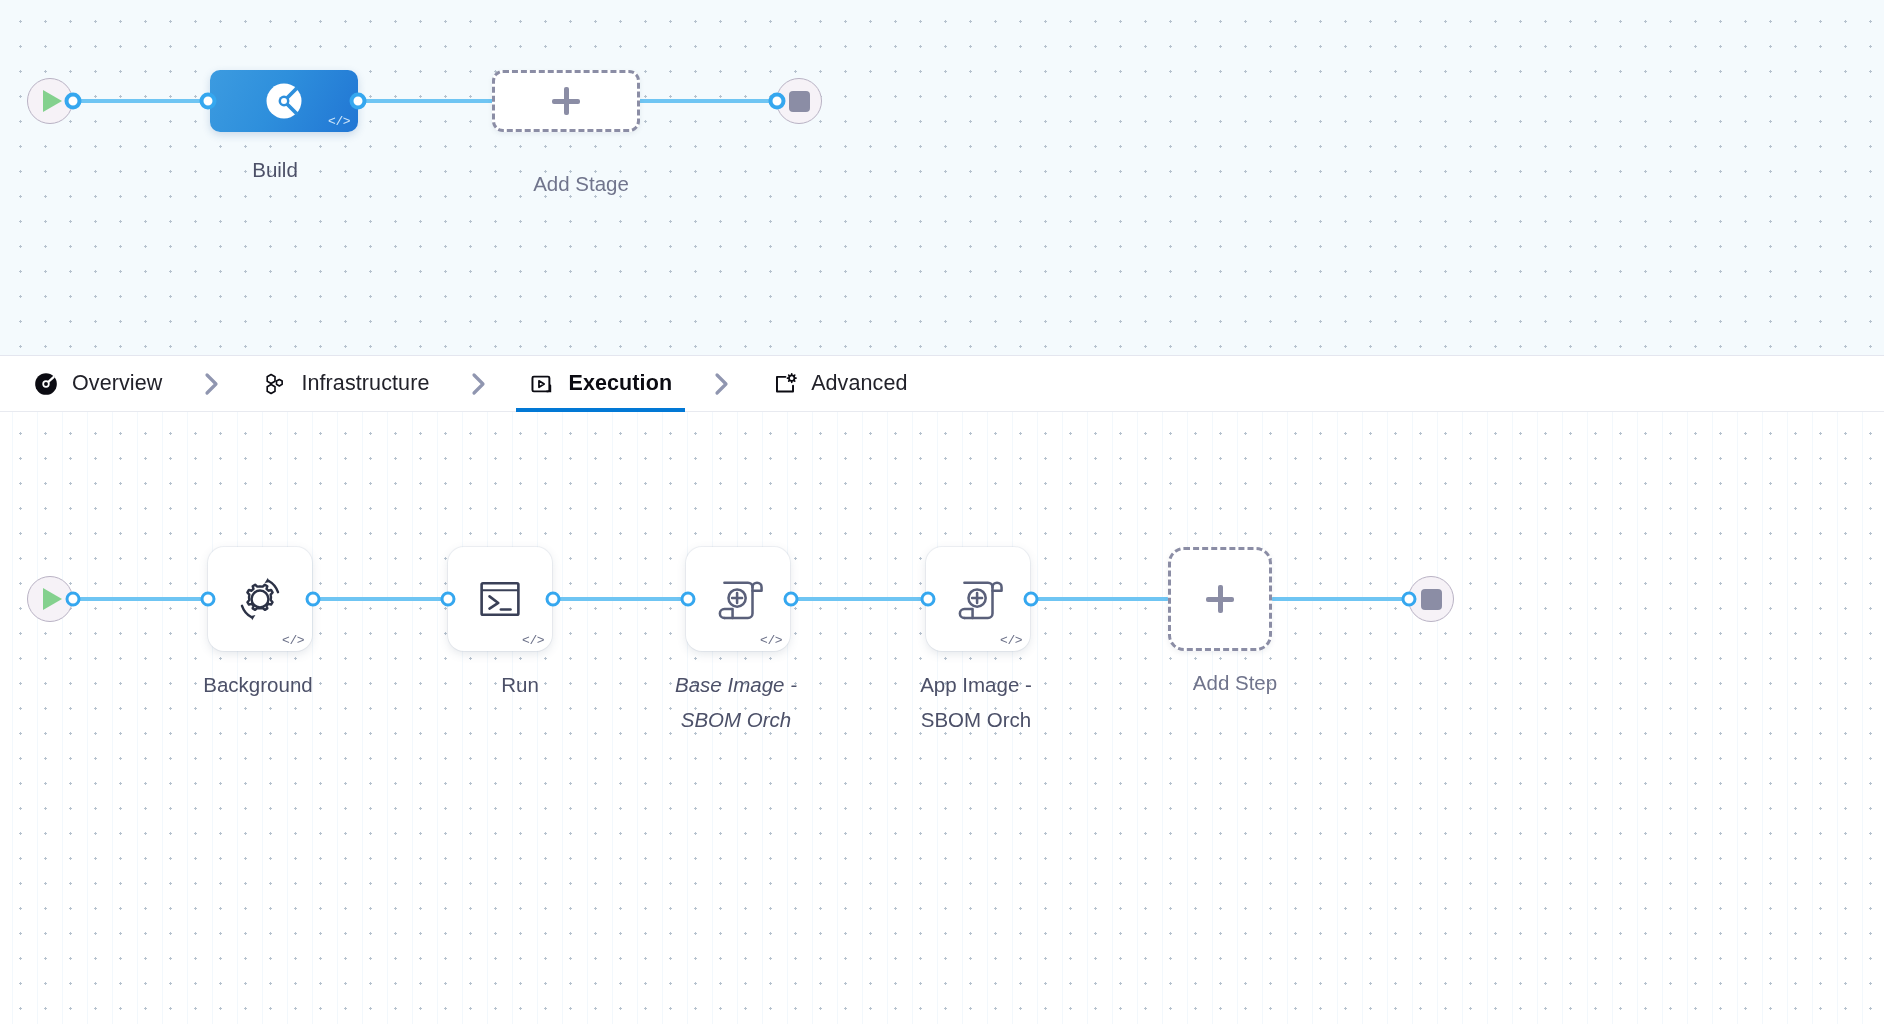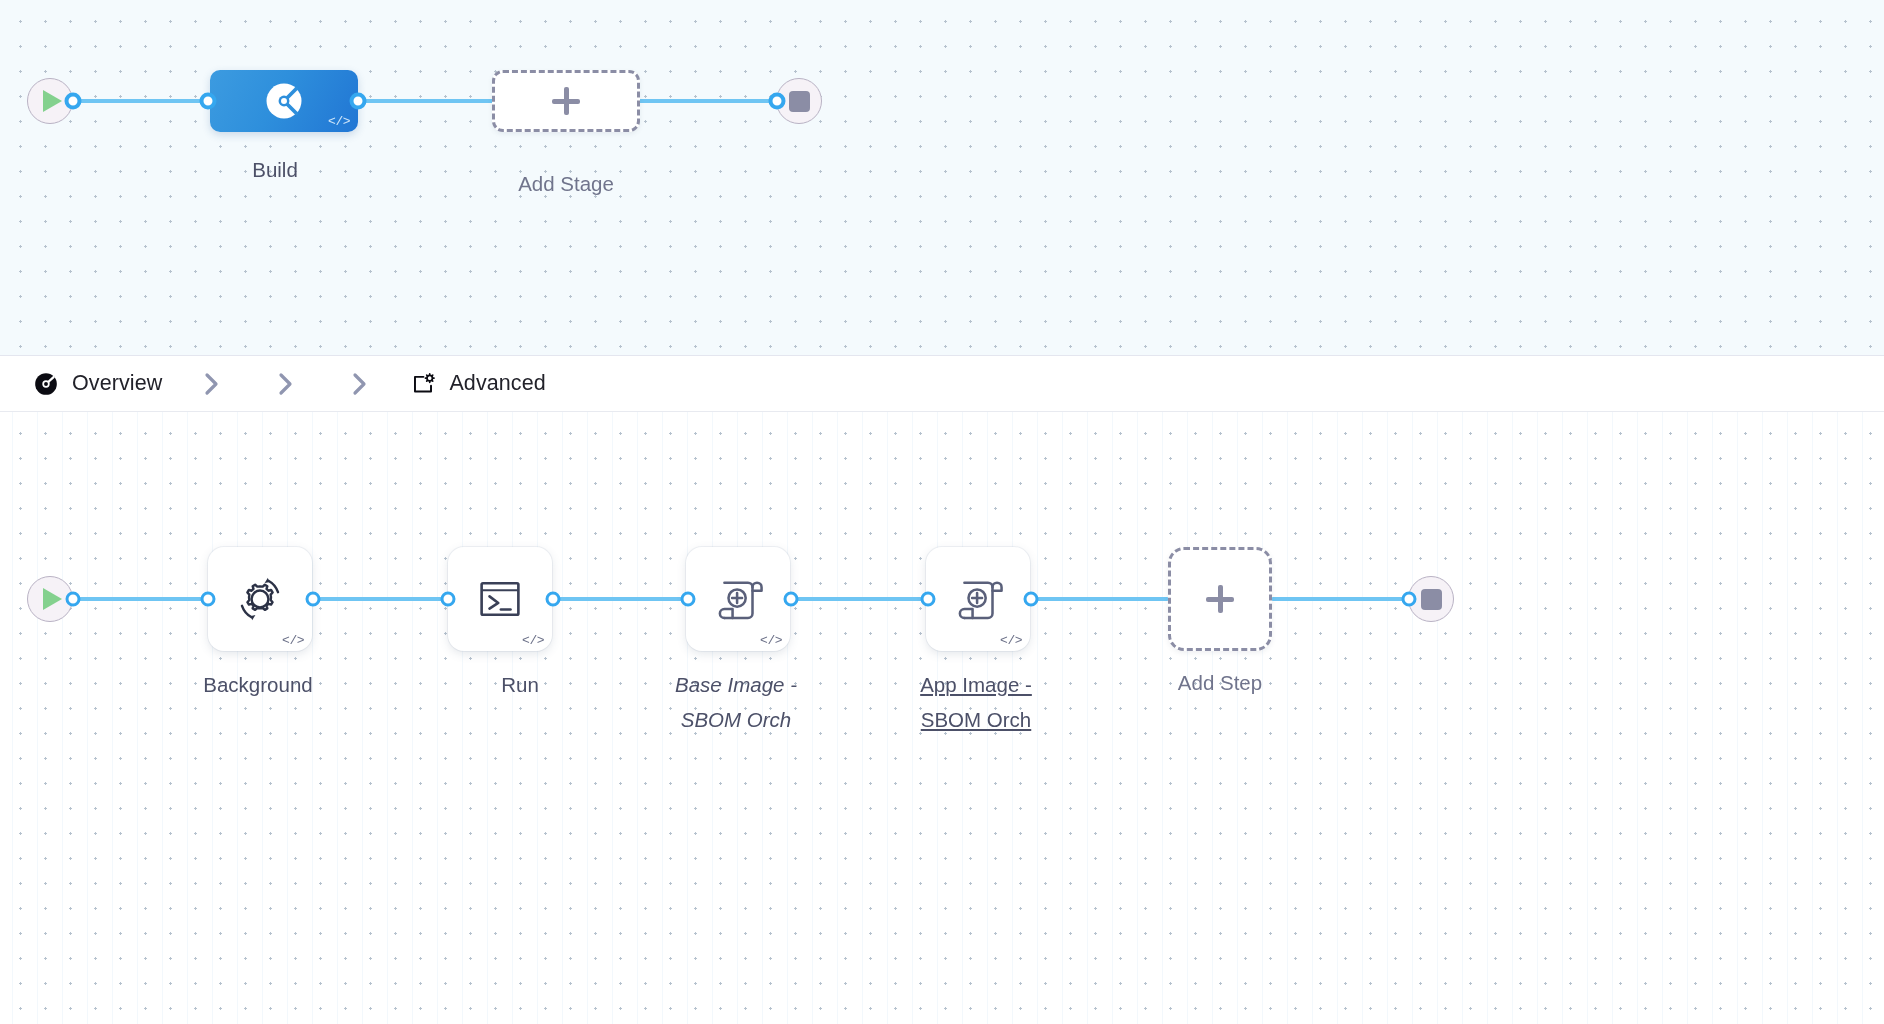--- a/index.html
+++ b/index.html
@@ -141,21 +141,21 @@
     font-size: 13px; color: #6b7088; letter-spacing: -.5px;
     line-height: 1;
   }
 
   
   .caption {
     position: absolute; transform: translateX(-50%);
     text-align: center; font-size: 20.5px; color: #4c5068;
     line-height: 35px; white-space: pre-line; pointer-events: none;
   }
-  .caption.muted { color: #70748c; }
+  .caption.muted { color: #70748c; margin-left: 15px; }
 </style>
 </head>
 <body>
 
 <div id="app">
 
   <div class="stage-canvas">
 
     <div class="edge" style="left:72px;  top:99px;  width:138px;"></div>
     <div class="edge" style="left:356px; top:99px;  width:138px;"></div>
@@ -203,27 +203,43 @@
       </svg>
       <span class="tab-label">Overview</span>
     </div>
 
     <span class="tab-sep">
       <svg width="22" height="30" viewBox="0 0 22 30">
         <path d="M6 6 L15 15 L6 24" fill="none" stroke="#9096b0" stroke-width="3.2" stroke-linecap="round" stroke-linejoin="round"></path>
       </svg>
     </span>
 
+    <div class="tab">
+      <svg class="tab-icon" viewBox="0 0 24 24">
+        <path d="M8.4 3.2 L12 5.3 L12 9.5 L8.4 11.6 L4.8 9.5 L4.8 5.3 Z" fill="none" stroke="#0b0b12" stroke-width="1.5" stroke-linejoin="round"></path>
+        <path d="M8.4 12.4 L12 14.5 L12 18.7 L8.4 20.8 L4.8 18.7 L4.8 14.5 Z" fill="none" stroke="#0b0b12" stroke-width="1.5" stroke-linejoin="round"></path>
+        <path d="M16 7.8 L18.6 9.3 L18.6 12.3 L16 13.8 L13.4 12.3 L13.4 9.3 Z" fill="none" stroke="#0b0b12" stroke-width="1.5" stroke-linejoin="round"></path>
+      </svg>
+      <span class="tab-label">Infrastructure</span>
+    </div>
 
     <span class="tab-sep">
       <svg width="22" height="30" viewBox="0 0 22 30">
         <path d="M6 6 L15 15 L6 24" fill="none" stroke="#9096b0" stroke-width="3.2" stroke-linecap="round" stroke-linejoin="round"></path>
       </svg>
     </span>
 
+    <div class="tab active">
+      <svg class="tab-icon" viewBox="0 0 24 24">
+        <rect x="3.2" y="5.2" width="15.6" height="13.6" rx="1.2" fill="none" stroke="#0b0b12" stroke-width="1.8"></rect>
+        <path d="M9.2 9 L14 12 L9.2 15 Z" fill="none" stroke="#0b0b12" stroke-width="1.6" stroke-linejoin="round"></path>
+        <path d="M19.6 13.4 L19.6 18.8 L16.6 18.8" fill="none" stroke="#0b0b12" stroke-width="1.8" stroke-linecap="round"></path>
+      </svg>
+      <span class="tab-label">Execution</span>
+    </div>
 
     <span class="tab-sep">
       <svg width="22" height="30" viewBox="0 0 22 30">
         <path d="M6 6 L15 15 L6 24" fill="none" stroke="#9096b0" stroke-width="3.2" stroke-linecap="round" stroke-linejoin="round"></path>
       </svg>
     </span>
 
     <div class="tab">
       <svg class="tab-icon" viewBox="0 0 24 24">
         <path d="M19.4 13.6 L19.4 19 L4.6 19 L4.6 5.4 L12.4 5.4" fill="none" stroke="#0b0b12" stroke-width="1.8" stroke-linecap="round" stroke-linejoin="round"></path>
@@ -302,21 +318,21 @@
           <path d="M17 14 h26 a5 5 0 0 1 5 5 v29 a5 5 0 0 1 -5 5 h-26"></path>
           <path d="M48 19 a5 5 0 0 1 5 -5 a5 5 0 0 1 5 5 v4 h-10"></path>
           <path d="M17 53 a5 5 0 0 1 -5 -5 a5 5 0 0 1 5 -5 h9 v10"></path>
           <circle cx="31" cy="31" r="9.5"></circle>
           <path d="M31 25.5 v11 M25.5 31 h11"></path>
         </g>
       </svg>
       <span class="code-badge">&lt;/&gt;</span>
     </div>
     <div class="port small" style="left:1031px; top:187px;"></div>
-    <div class="caption" style="left:976px; top:255px;text-decoration:underline;">App Image -
+    <div class="caption" style="left:976px; top:255px;">App Image -
 SBOM Orch</div>
 
     <div class="add-node step" style="left:1220px; top:187px;">
       <span class="plus-h"></span>
       <span class="plus-v"></span>
     </div>
     <div class="caption muted" style="left:1220px; top:253px;">Add Step</div>
 
     <div class="port small" style="left:1409px; top:187px;"></div>
     <div class="terminal-node" style="left:1431px; top:187px;">

